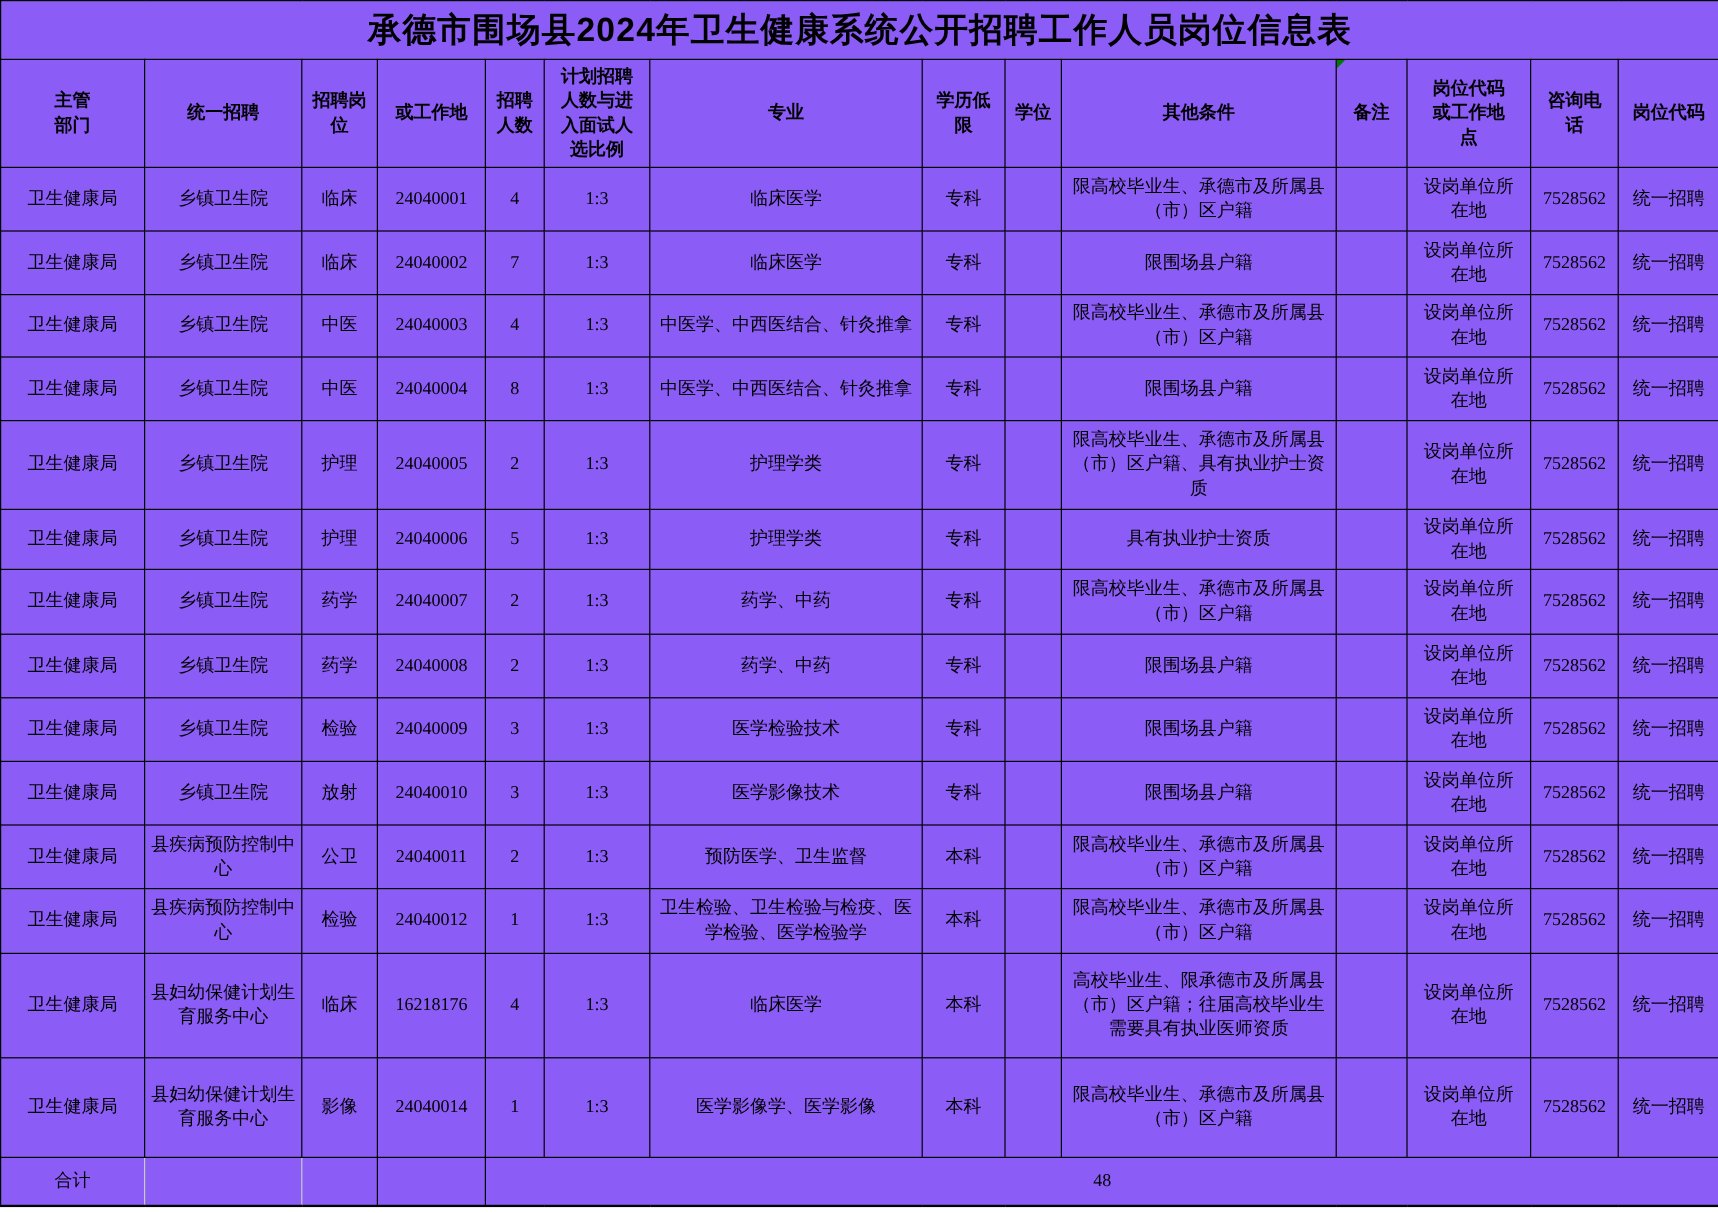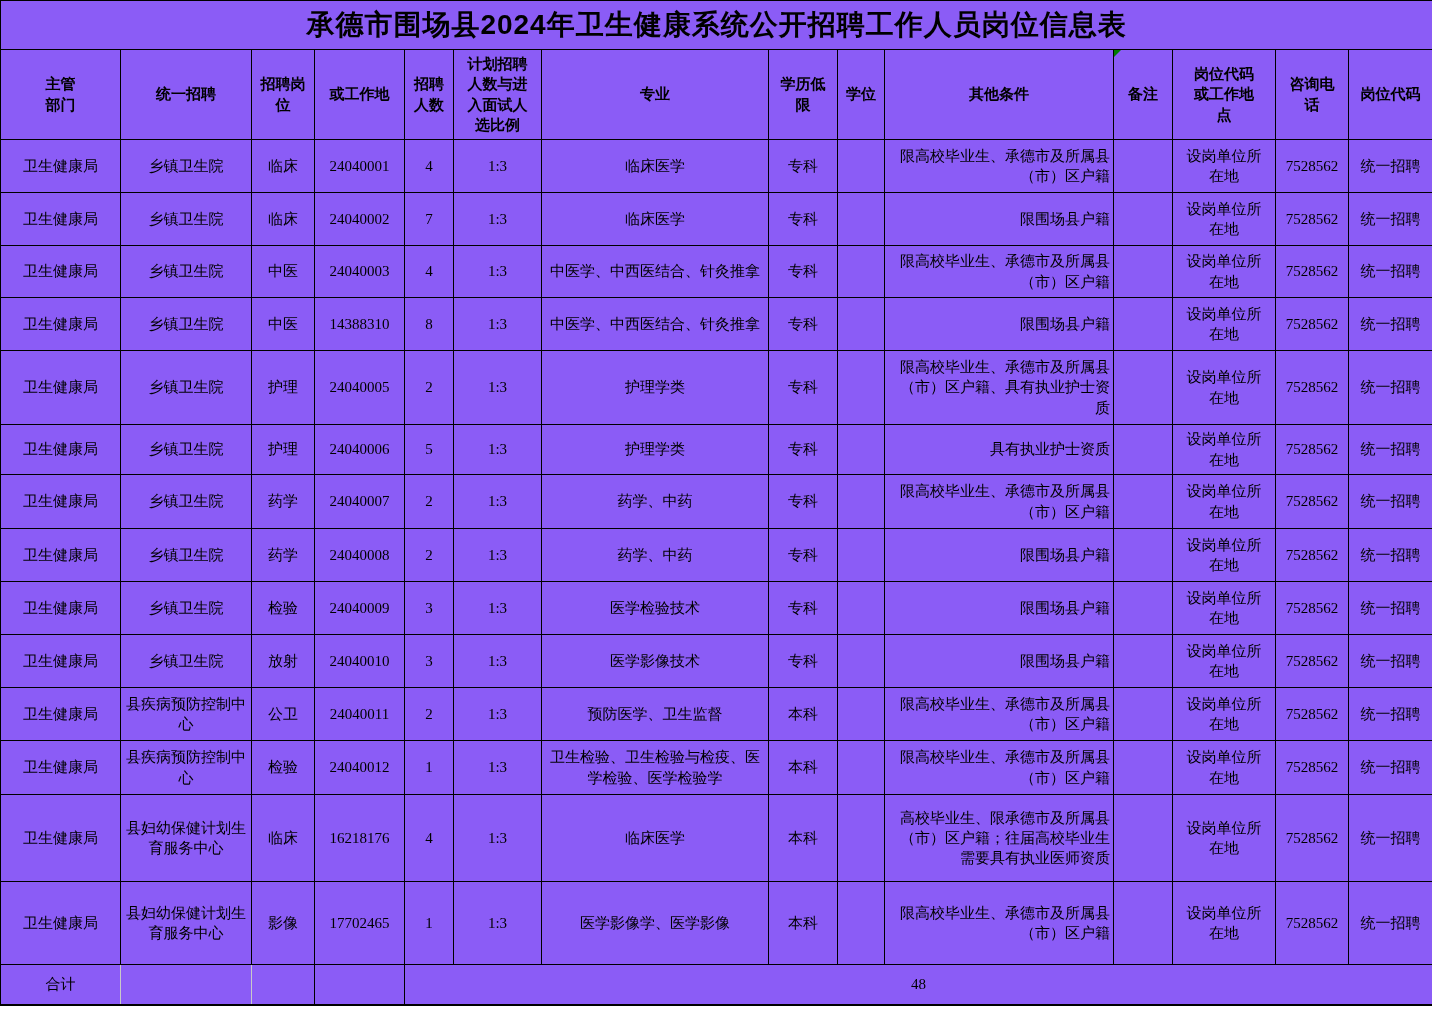--- a/index.html
+++ b/index.html
@@ -20,21 +20,21 @@
     font-family:"Liberation Sans","DejaVu Sans",sans-serif;
     font-size:28px;
     font-weight:bold;
     height:48px;
     line-height:48px;
     padding:0;
     letter-spacing:1px;
   }
   tr.header-row th{font-weight:bold;position:relative;}
   tr.header-row{height:90px;}
-  td.left{text-align:right;}
+  td.left{text-align:center;}
   tfoot tr{height:40px;}
   tfoot td{border-bottom:2px solid #000;}
   td.lg{border-right:1px solid #c9c9c9;}
   td.lg + td{border-left:1px solid #c9c9c9;}
   .indicator{
     position:absolute;top:0;left:0;width:0;height:0;
     border-top:7px solid #007b00;
     border-right:7px solid transparent;
     display:block;
   }
@@ -141,21 +141,21 @@
         <td></td>
         <td>设岗单位所
 在地</td>
         <td>7528562</td>
         <td>统一招聘</td>
       </tr>
       <tr style="height: 53px;">
         <td>卫生健康局</td>
         <td>乡镇卫生院</td>
         <td>中医</td>
-        <td>14388310</td>
+        <td>24040004</td>
         <td>8</td>
         <td>1:3</td>
         <td>中医学、中西医结合、针灸推拿</td>
         <td>专科</td>
         <td></td>
         <td class="left">限围场县户籍</td>
         <td></td>
         <td>设岗单位所
 在地</td>
         <td>7528562</td>
@@ -323,21 +323,21 @@
         <td>设岗单位所
 在地</td>
         <td>7528562</td>
         <td>统一招聘</td>
       </tr>
       <tr style="height: 83px;">
         <td>卫生健康局</td>
         <td>县妇幼保健计划生
 育服务中心</td>
         <td>影像</td>
-        <td>17702465</td>
+        <td>24040014</td>
         <td>1</td>
         <td>1:3</td>
         <td>医学影像学、医学影像</td>
         <td>本科</td>
         <td></td>
         <td class="left">限高校毕业生、承德市及所属县
 （市）区户籍</td>
         <td></td>
         <td>设岗单位所
 在地</td>

